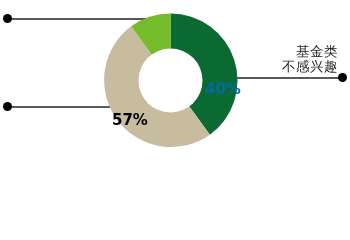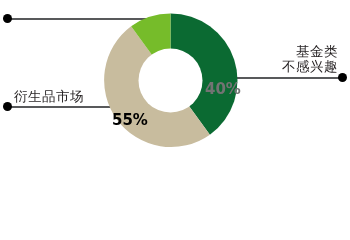--- a/index.html
+++ b/index.html
@@ -68,21 +68,21 @@
   .slice-value {
     position: absolute;
     font-weight: bold;
     font-size: 15px;
     letter-spacing: 0px;
     white-space: nowrap;
   }
   #value-funds {
     left: 205px;
     top: 80px;
-    color: #737373;
+    color: #0369a1;
   }
   #value-derivatives {
     left: 112px;
     top: 111px;
     color: #000000;
   }
   #value-disinterest {
     left: 139px;
     top: 24px;
     color: #ffffff;
@@ -106,24 +106,23 @@
     <svg id="donut-svg" viewBox="0 0 135 135" xmlns="http://www.w3.org/2000/svg">
       <path fill="#0B6A32" d="M 67.5 67.5 L 67.50 0.50 A 67 67 0 0 1 106.88 121.70 Z"></path>
       <path fill="#C8BC9E" d="M 67.5 67.5 L 106.88 121.70 A 67 67 0 0 1 28.12 13.30 Z"></path>
       <path fill="#76BC2A" d="M 67.5 67.5 L 28.12 13.30 A 67 67 0 0 1 67.50 0.50 Z"></path>
       <circle cx="67.5" cy="67.5" r="32" fill="#ffffff"></circle>
     </svg>
   </div>
 
   <div class="slice-value" id="value-funds">40%</div>
 
-  <div class="slice-value" id="value-derivatives">55%</div>
+  <div class="slice-value" id="value-derivatives">57%</div>
 
 
 
-  <div class="callout" id="label-derivatives">衍生品市场</div>
 
   <div class="callout" id="label-funds">
     <span class="callout-line">基金类</span>
     <span class="callout-line">不感兴趣</span>
   </div>
 
 </div>
 
 </body></html>

